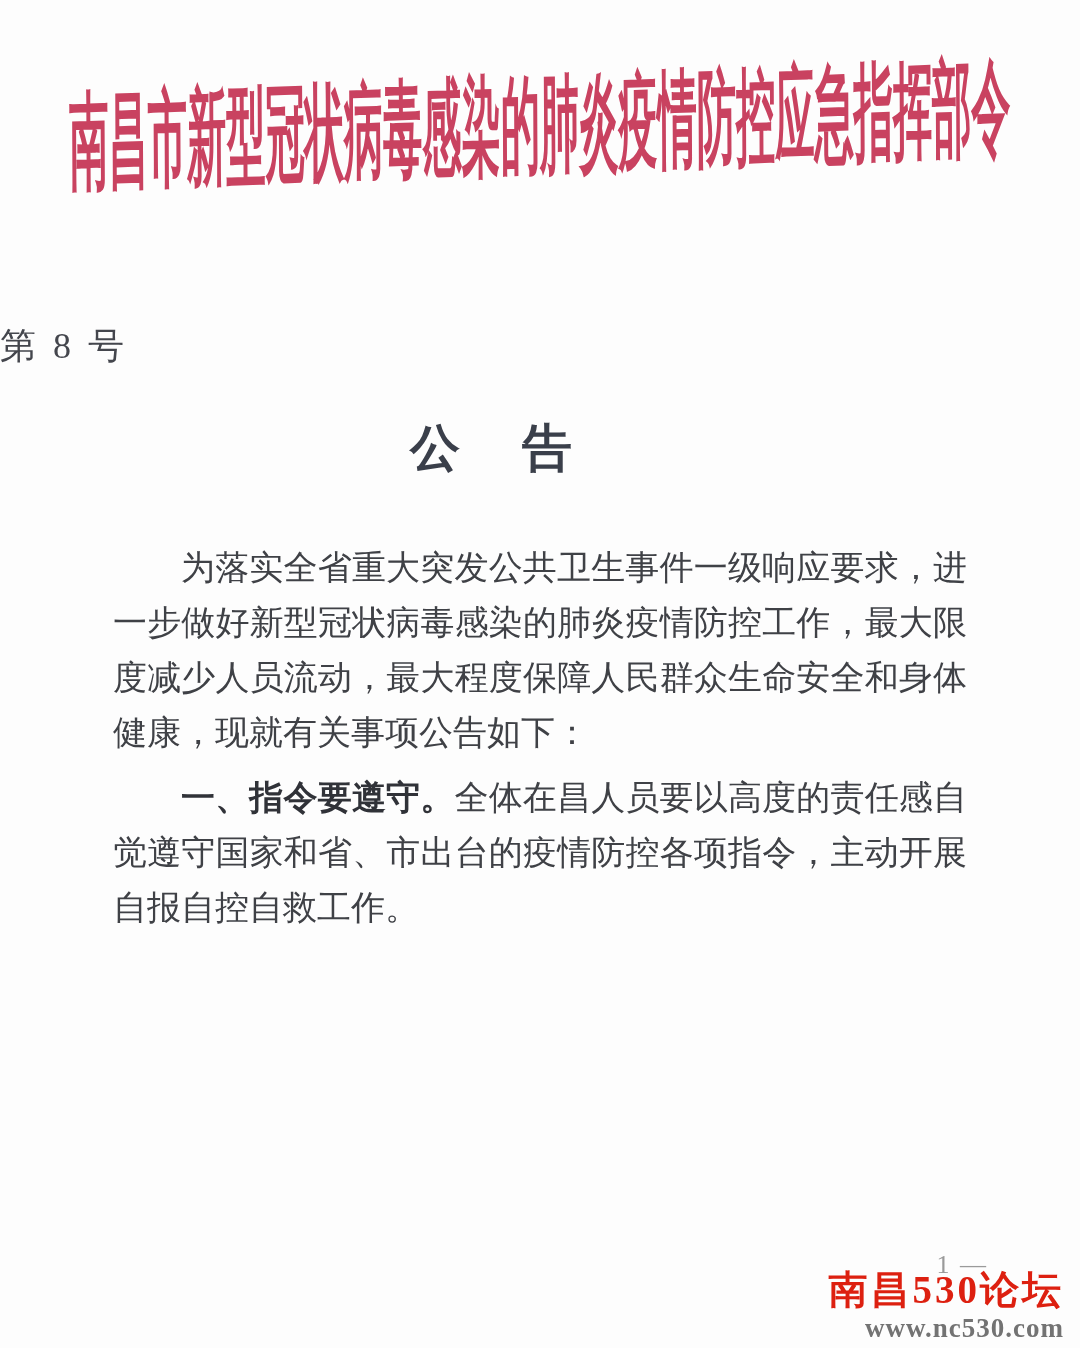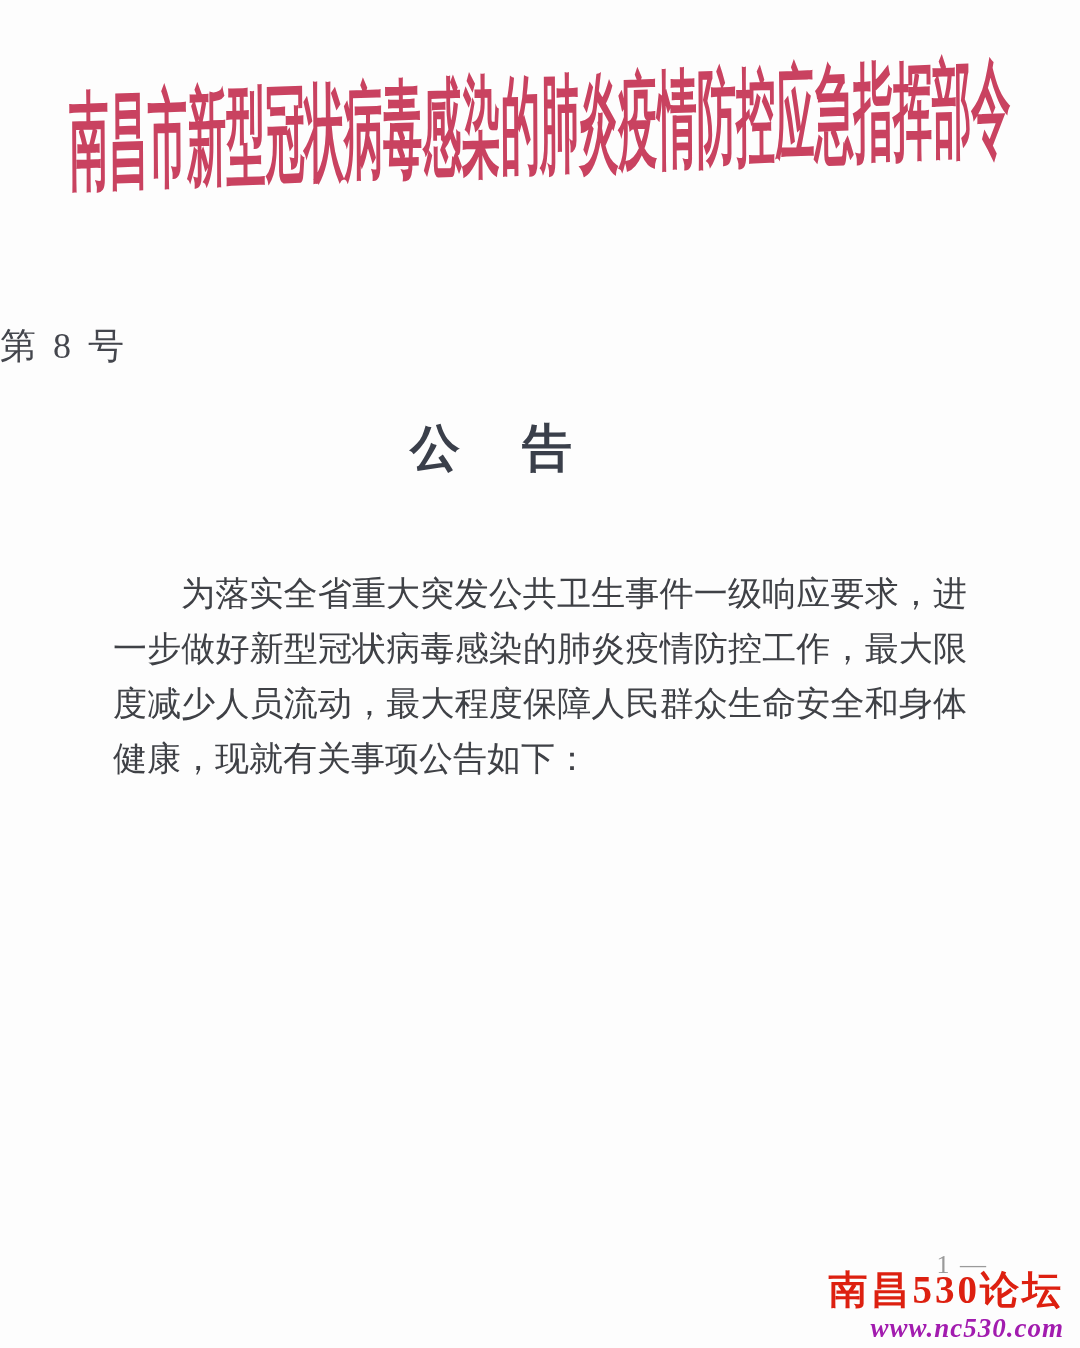--- a/index.html
+++ b/index.html
@@ -55,21 +55,21 @@
     width: 988px;
     text-align: center;
     font-size: 50px;
     font-weight: bold;
     color: #3a3f4a;
     letter-spacing: 6px;
   }
   
   .body-text {
     position: absolute;
-    top: 566px;
+    top: 540px;
     left: 113px;
     width: 854px;
     font-size: 34px;
     line-height: 55px;
     color: #3f4146;
     text-align: justify;
     text-justify: inter-ideograph;
   }
   .body-text p {
     margin: 0 0 10px 0;
@@ -98,41 +98,41 @@
   }
   .watermark .site-name {
     font-size: 39px;
     font-weight: bold;
     color: #dd2010;
     letter-spacing: 3px;
   }
   .watermark .site-url {
     font-size: 27px;
     font-weight: bold;
-    font-style: italic;
-    color: #a21caf;
+    color: #737373;
     letter-spacing: 1px;
   }
 </style>
 </head>
 <body>
 
 <div class="page">
 
   <div class="header-wrap">
     <div class="header-text">南昌市新型冠状病毒感染的肺炎疫情防控应急指挥部令</div>
   </div>
 
   <div class="doc-number">第 8 号</div>
 
   <div class="announce-title">公　告</div>
 
   <div class="body-text">
     <p><span>为落实全省重大突发公共卫生事件一级响应要求，进一步做好新型冠状病毒感染的肺炎疫情防控工作，最大限度减少人员流动，最大程度保障人民群众生命安全和身体健康，现就有关事项公告如下：</span></p>
 
+    <p><span class="para-lead">一、指令要遵守。</span><span>全体在昌人员要以高度的责任感自觉遵守国家和省、市出台的疫情防控各项指令，主动开展自报自控自救工作。</span></p>
 
   </div>
 
   <div class="page-number">1 —</div>
 
   <div class="watermark">
     <div class="site-name">南昌530论坛</div>
     <div class="site-url">www.nc530.com</div>
   </div>
 

